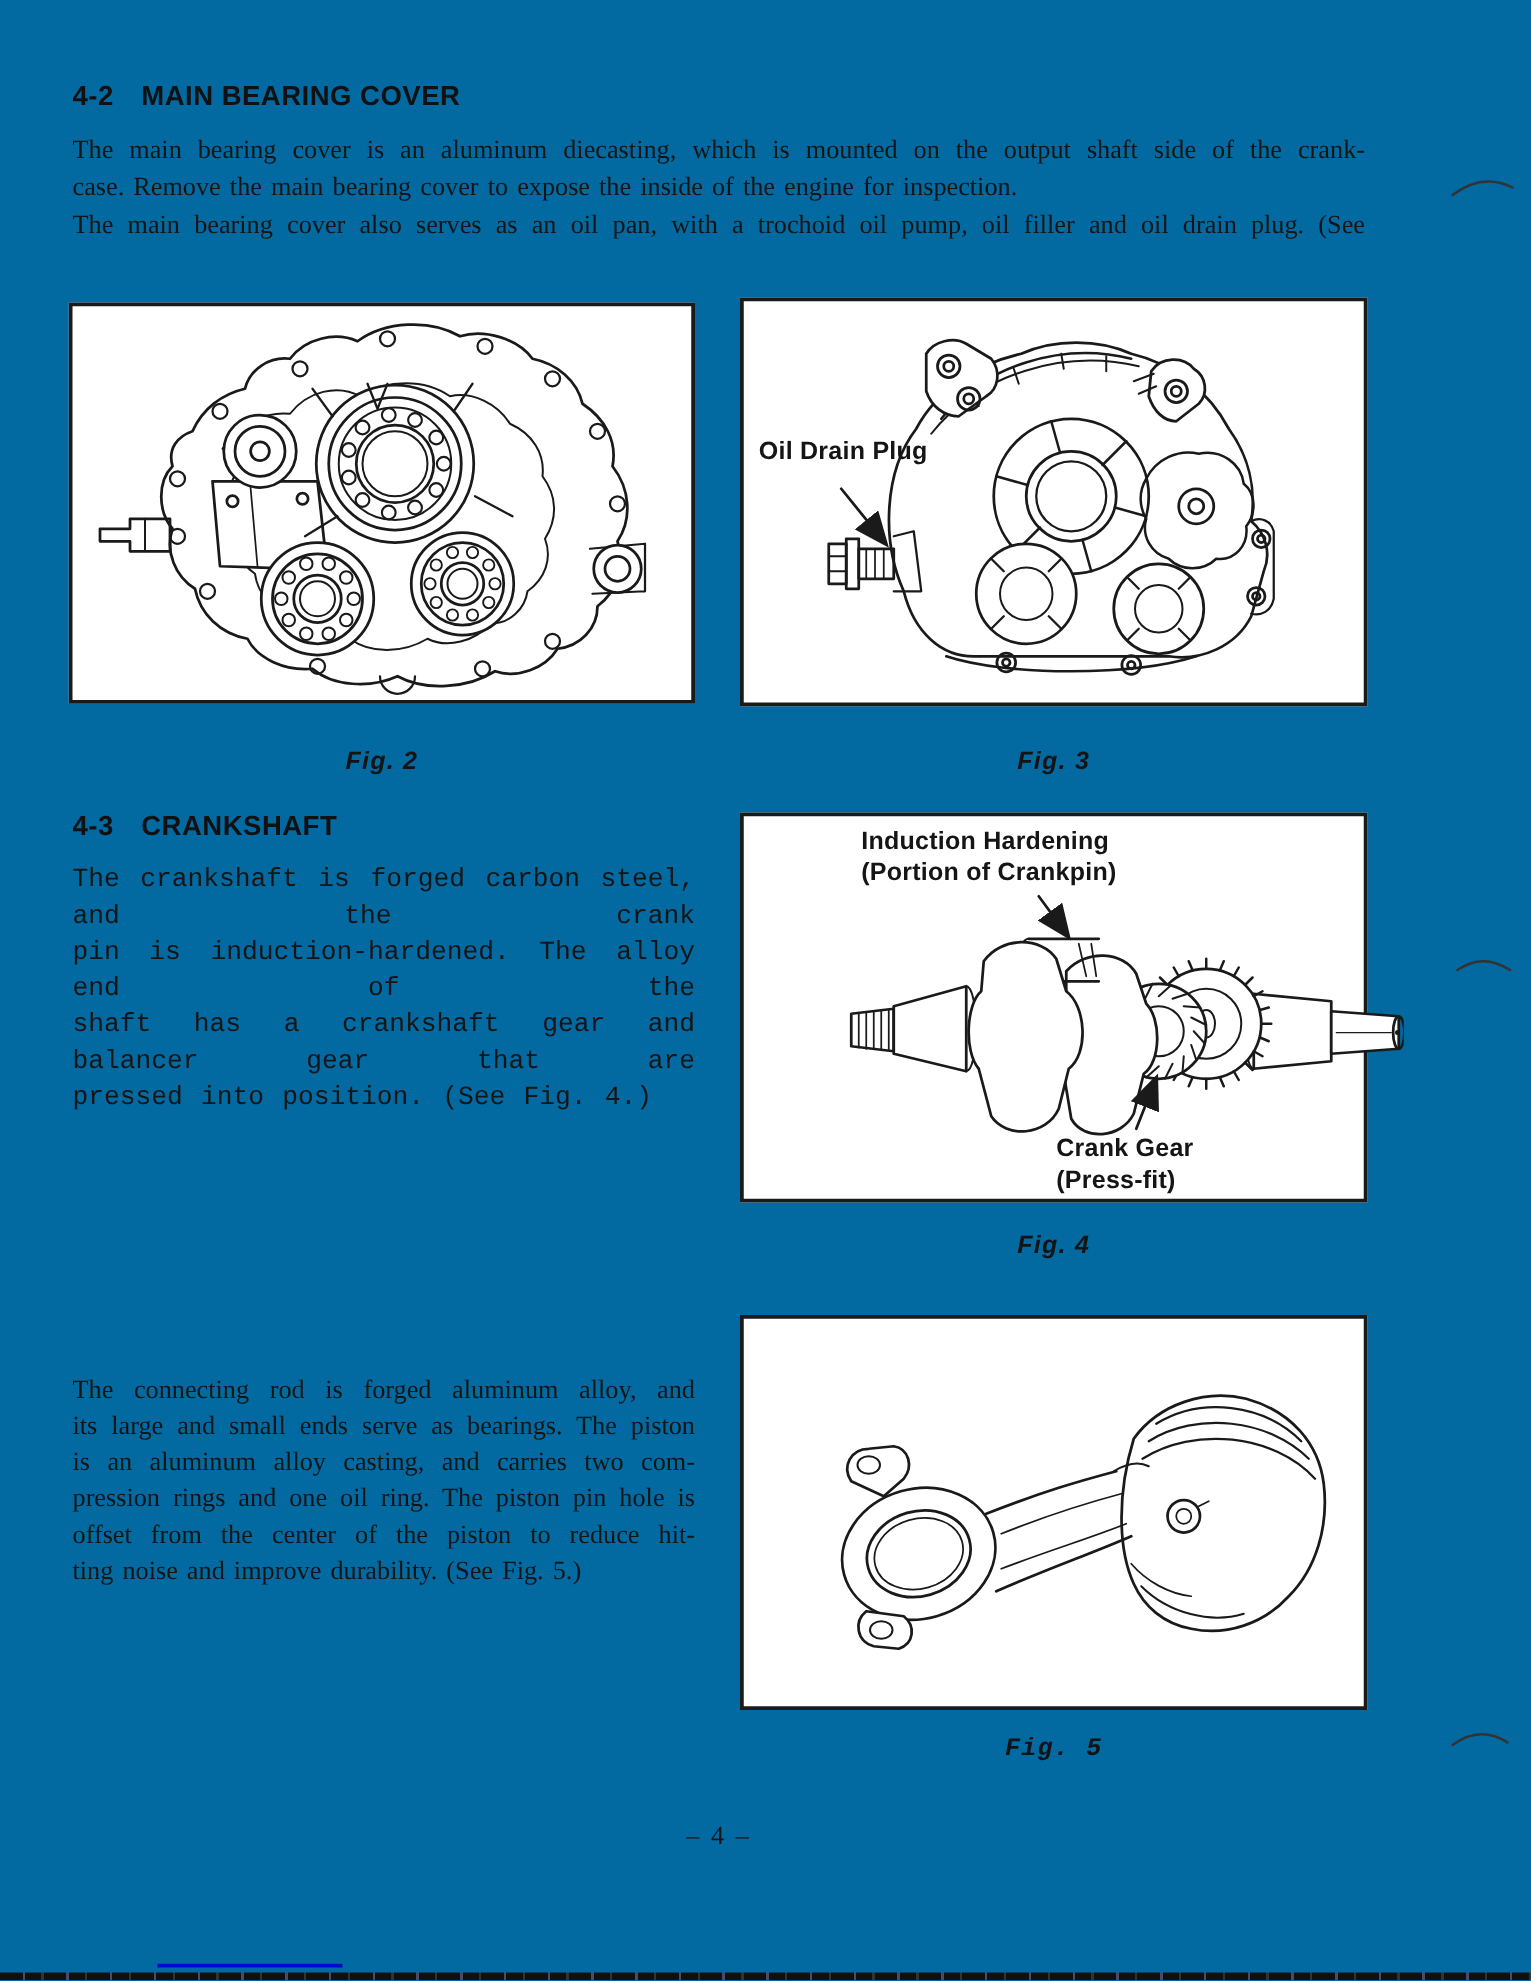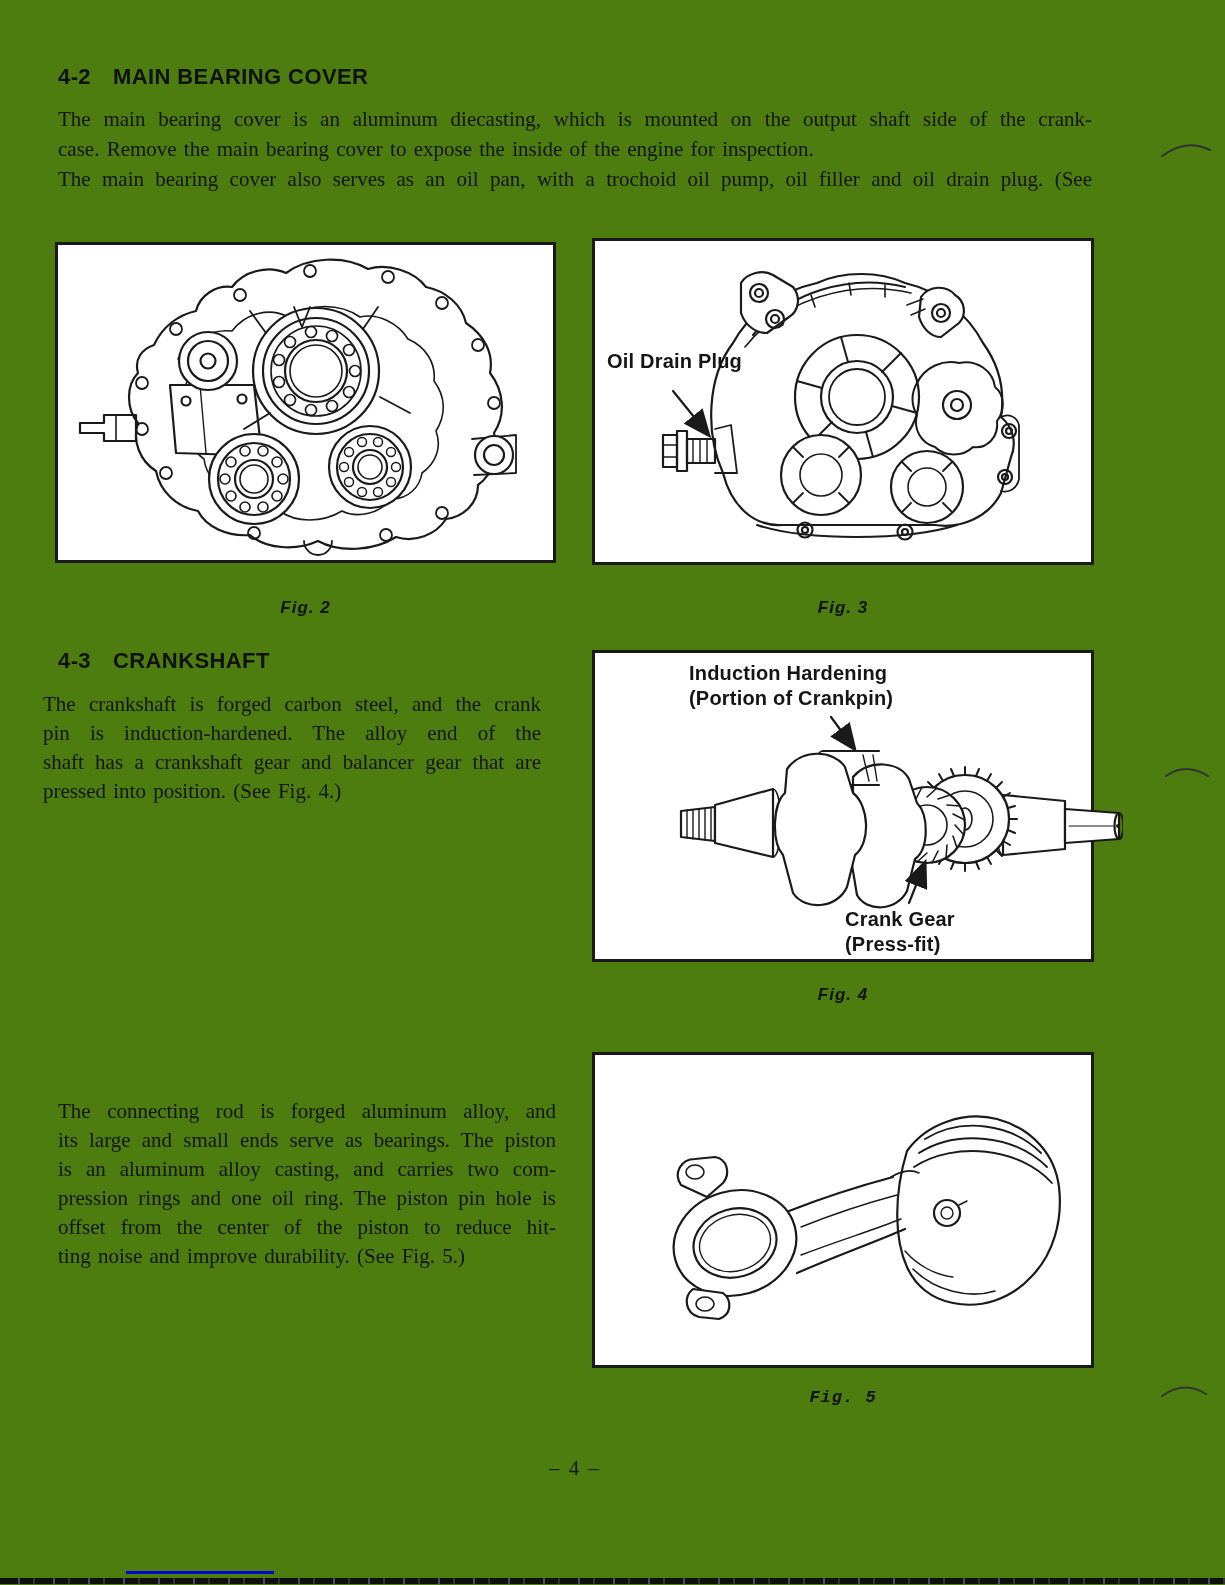--- a/index.html
+++ b/index.html
@@ -1,17 +1,17 @@
 <!DOCTYPE html>
 <html><head>
 <meta charset="utf-8">
 <style>
   html,body{margin:0;padding:0;background:#e8e8e8;}
   #page{
-    position:relative;width:1225px;height:1585px;background:#4d7c0f;
+    position:relative;width:1225px;height:1585px;background:#0369a1;
     font-family:"Liberation Serif",serif;color:#151515;overflow:hidden;
     margin:0 auto;
   }
   .sec-head{
     position:absolute;display:flex;gap:22px;
     font-family:"Liberation Sans",sans-serif;font-weight:700;font-size:22px;
     color:#111;letter-spacing:0.4px;white-space:nowrap;
   }
   .para{position:absolute;}
   .para .ln{
@@ -19,21 +19,21 @@
   }
   .col .ln{line-height:29px;}
   .jl{text-align:justify;text-align-last:justify;}
   .ll{text-align:left;}
   .figbox{
     position:absolute;background:#fff;border:3px solid #1a1a1a;box-sizing:border-box;
   }
   .figcap{
     position:absolute;text-align:center;
     font-family:"Liberation Sans",sans-serif;font-style:italic;font-weight:700;
-    font-size:17px;color:#131313;letter-spacing:1px;
+    font-size:20px;color:#131313;letter-spacing:1px;
   }
   .figlabel{
     position:absolute;font-family:"Liberation Sans",sans-serif;font-weight:700;
     font-size:20px;line-height:25px;color:#151515;letter-spacing:0.2px;white-space:nowrap;
   }
   .curl{position:absolute;}
   #page-num{
     position:absolute;left:58px;top:1456px;width:1034px;text-align:center;
     font-size:21px;color:#161616;letter-spacing:2px;
   }
@@ -226,21 +226,21 @@
       </g>
     </svg>
     <div class="figlabel" style="left:12px;top:108px;">Oil Drain Plug</div>
   </div>
   <div class="figcap" style="left:592px;top:598px;width:502px;">Fig. 3</div>
 
   <div class="sec-head" style="left:58px;top:648px;justify-content:flex-end;">
     <span>4-3</span>
     <span>CRANKSHAFT</span>
   </div>
-  <div class="para col" style="left:43px;top:690px;width:498px;">
+  <div class="para col" style="left:58px;top:690px;width:498px;font-family:Liberation Mono, monospace;">
     <div class="ln jl">The crankshaft is forged carbon steel, and the crank</div>
     <div class="ln jl">pin is induction-hardened. The alloy end of the</div>
     <div class="ln jl">shaft has a crankshaft gear and balancer gear that are</div>
     <div class="ln ll">pressed into position. (See Fig. 4.)</div>
   </div>
 
   <div class="figbox" style="left:592px;top:650px;width:502px;height:312px;padding-left:32px;">
     <svg width="496" height="306" viewBox="0 0 496 306">
       <g class="art">
 

